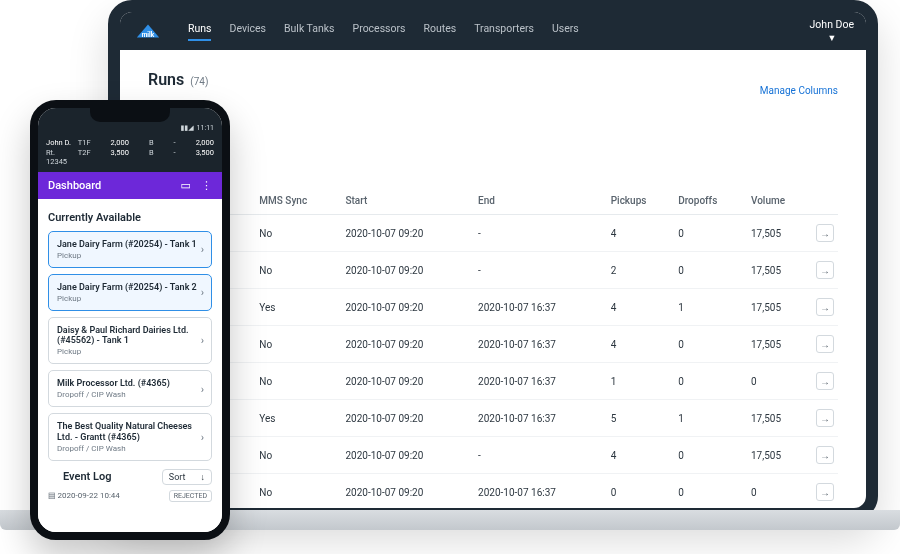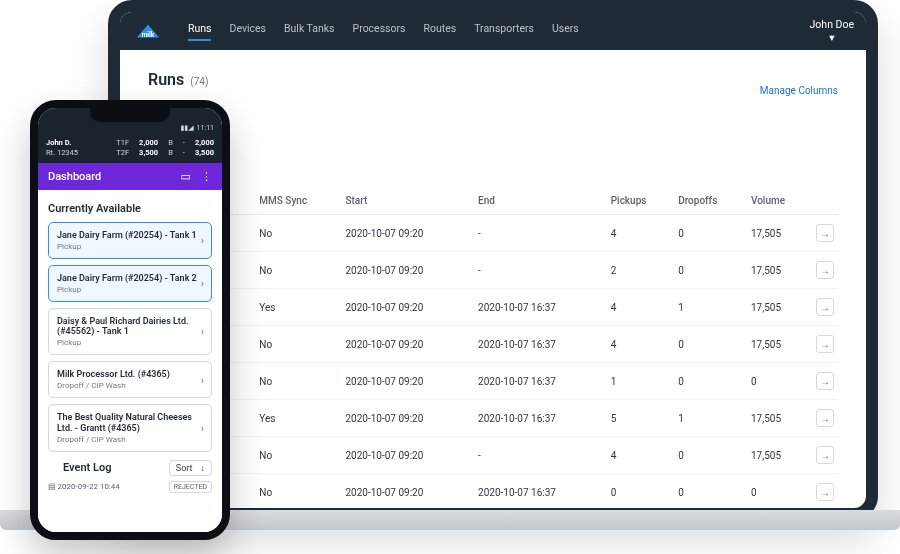--- a/index.html
+++ b/index.html
@@ -106,22 +106,22 @@
 .phone-status {
   background: #1b242c; color: #cfd6db; font-size: 7px;
   padding: 16px 8px 4px; display: flex; justify-content: space-between;
 }
 .phone-status .right { display: flex; gap: 3px; align-items: center; }
 .phone-bar2 {
   background: #1b242c; color: #cfd6db; font-size: 7.5px;
   padding: 2px 8px 6px; display: flex; justify-content: space-between;
 }
 .phone-bar2 .col { display: flex; flex-direction: column; gap: 1px; }
-.phone-bar2 .row { display: flex; gap: 10px; }
-.phone-bar2 .bold { color: #fff; font-weight: 700; }
+.phone-bar2 .row { display: flex; gap: 20px; }
+.phone-bar2 .bold { color: #fff; font-weight: 400; }
 .dashboard-bar {
   background: #6d28d9; color: #fff; padding: 7px 10px;
   display: flex; justify-content: space-between; align-items: center;
   font-size: 11px; font-weight: 500;
 }
 .dashboard-bar .icons { display: flex; gap: 10px; align-items: center; }
 .phone-body { padding: 8px 10px; background: #fff; height: 100%; overflow: hidden; }
 .phone-section-title { font-size: 11px; font-weight: 600; color: #1e2a35; margin: 4px 0 7px; }
 .avail-card {
   border: 1px solid #d3d9de; border-radius: 5px;
@@ -135,21 +135,21 @@
   position: absolute; right: 7px; top: 50%; transform: translateY(-50%);
   color: #6f7a85; font-size: 11px;
 }
 .eventlog-row {
   display: flex; justify-content: space-between; align-items: center;
   margin-top: 8px;
   padding-left: 15px;
 }
 .sort-btn {
   font-size: 9px; color: #2d3740;
-  display: inline-flex; align-items: center; gap: 8px;
+  display: inline-flex; align-items: center; gap: 15px;
   border: 1px solid #d3d9de; border-radius: 4px; padding: 2px 6px;
 }
 .event-item {
   font-size: 8px; color: #59636d; margin-top: 5px;
   display: flex; justify-content: space-between; align-items: center;
 }
 .event-badge {
   font-size: 7px; border: 1px solid #d3d9de; color: #59636d;
   padding: 1px 4px; border-radius: 3px;
 }

